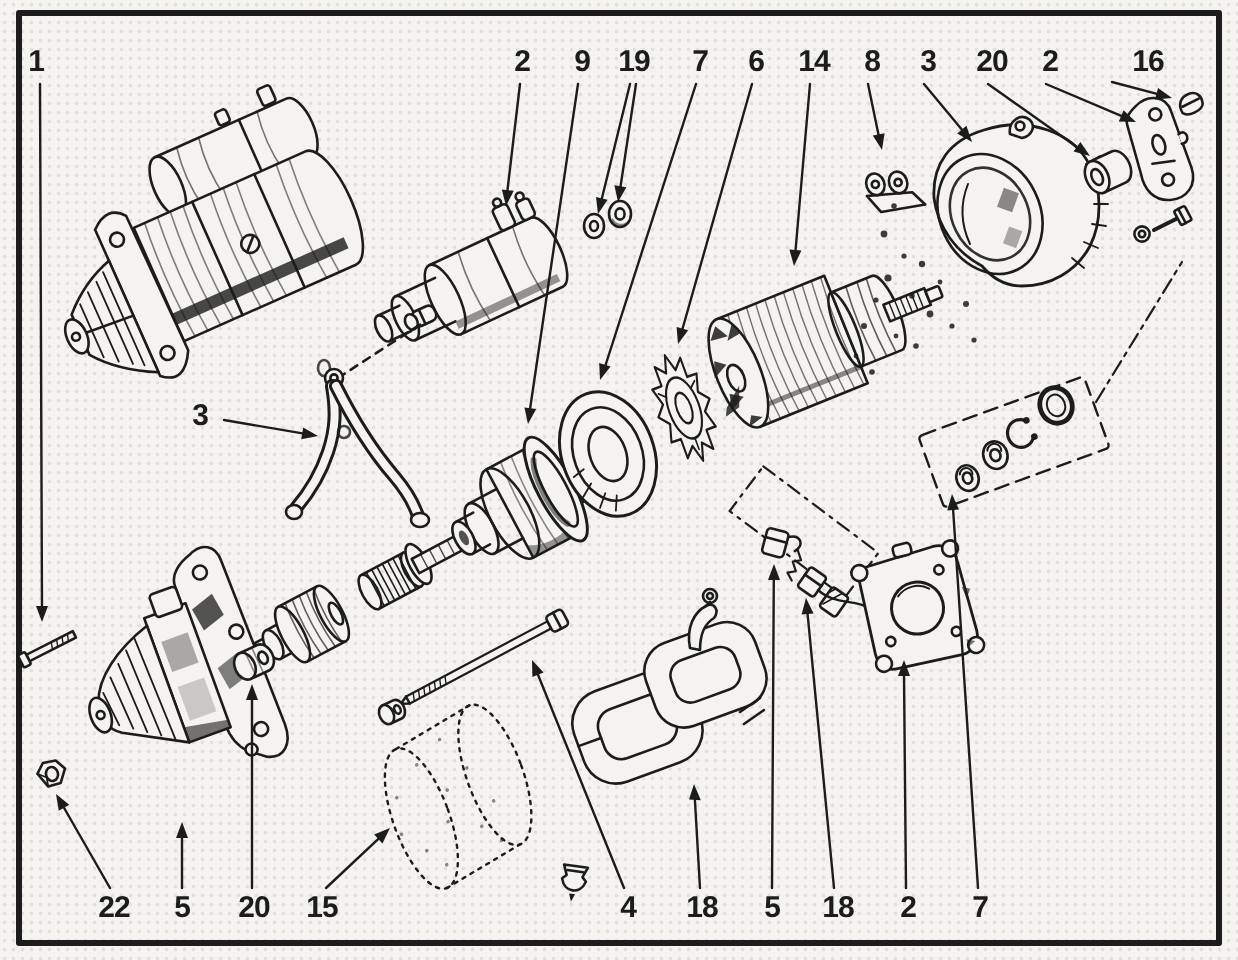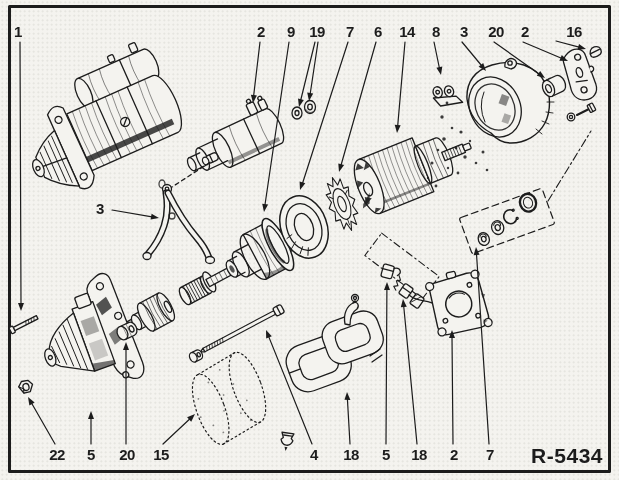--- a/index.html
+++ b/index.html
@@ -477,15 +477,14 @@
 <div class="callout" style="left:91px;top:454px">5</div>
 <div class="callout" style="left:127px;top:454px">20</div>
 <div class="callout" style="left:161px;top:454px">15</div>
 <div class="callout" style="left:314px;top:454px">4</div>
 <div class="callout" style="left:351px;top:454px">18</div>
 <div class="callout" style="left:386px;top:454px">5</div>
 <div class="callout" style="left:419px;top:454px">18</div>
 <div class="callout" style="left:454px;top:454px">2</div>
 <div class="callout" style="left:490px;top:454px">7</div>
 
-<div class="ref-code">R-5434</div>
 
 </div>
 
 </body></html>

